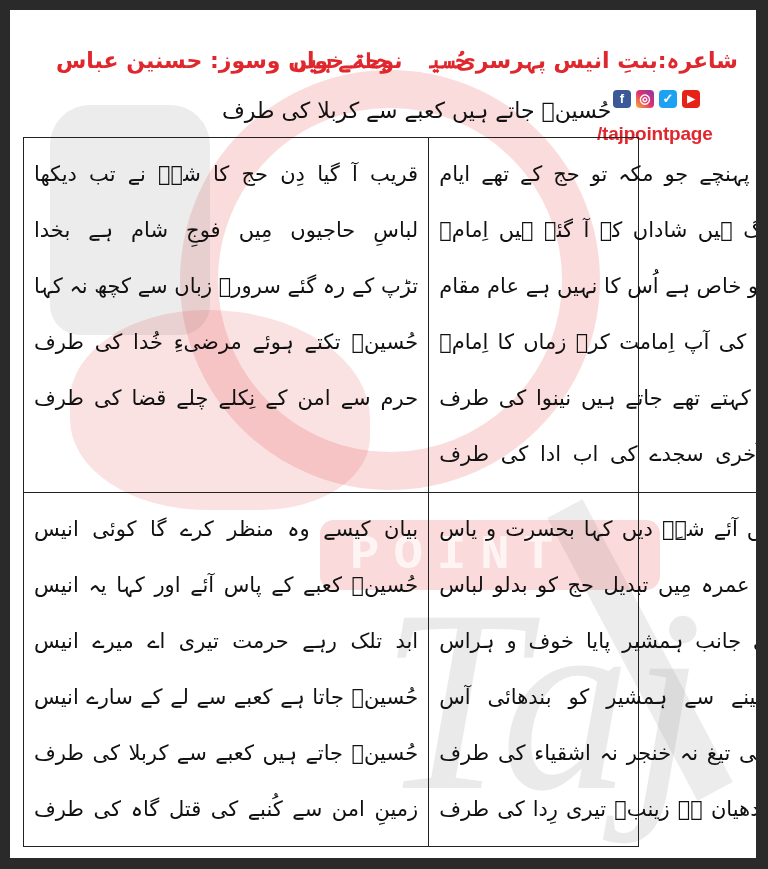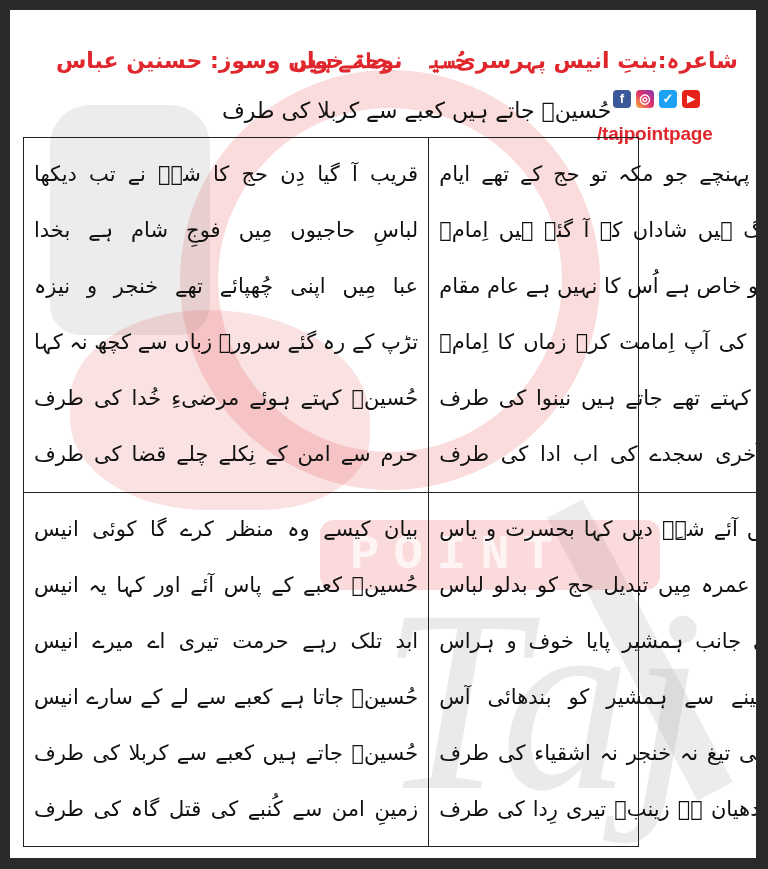--- a/index.html
+++ b/index.html
@@ -112,23 +112,22 @@
       <div class="ico yt">▶</div>
     </div>
     <div class="handle">/tajpointpage</div>
   </div>
 
   <div class="grid">
 
     <div class="cell c-left r-top" style="grid-column:1;grid-row:1;">
       <div class="line">قریب آ گیا دِن حج کا شہؑ نے تب دیکھا</div>
       <div class="line">لباسِ حاجیوں مِیں فوجِ شام ہے بخدا</div>
-      <div class="line">عبا مِیں اپنی چُھپائے تھے خنجر و نیزہ</div>
       <div class="line">تڑپ کے رہ گئے سرورؑ زباں سے کچھ نہ کہا</div>
-      <div class="line">حُسینؑ کہتے ہوئے مرضیءِ خُدا کی طرف</div>
+      <div class="line">حُسینؑ تکتے ہوئے مرضیءِ خُدا کی طرف</div>
       <div class="line">حرم سے امن کے نِکلے چلے قضا کی طرف</div>
     </div>
     <div class="cell r-top" style="grid-column:2;grid-row:1;">
       <div class="line">حُسینؑ پہنچے جو مکہ تو حج کے تھے ایام</div>
       <div class="line">تمام لوگ ہیں شاداں کہ آ گئے ہیں اِمامؑ</div>
       <div class="line">وہ حج تو خاص ہے اُس کا نہیں ہے عام مقام</div>
       <div class="line">کہ جس کی آپ اِمامت کرے زماں کا اِمامؑ</div>
       <div class="line">حُسینؑ کہتے تھے جاتے ہیں نینوا کی طرف</div>
       <div class="line">ہمارے آخری سجدے کی اب ادا کی طرف</div>
     </div>

